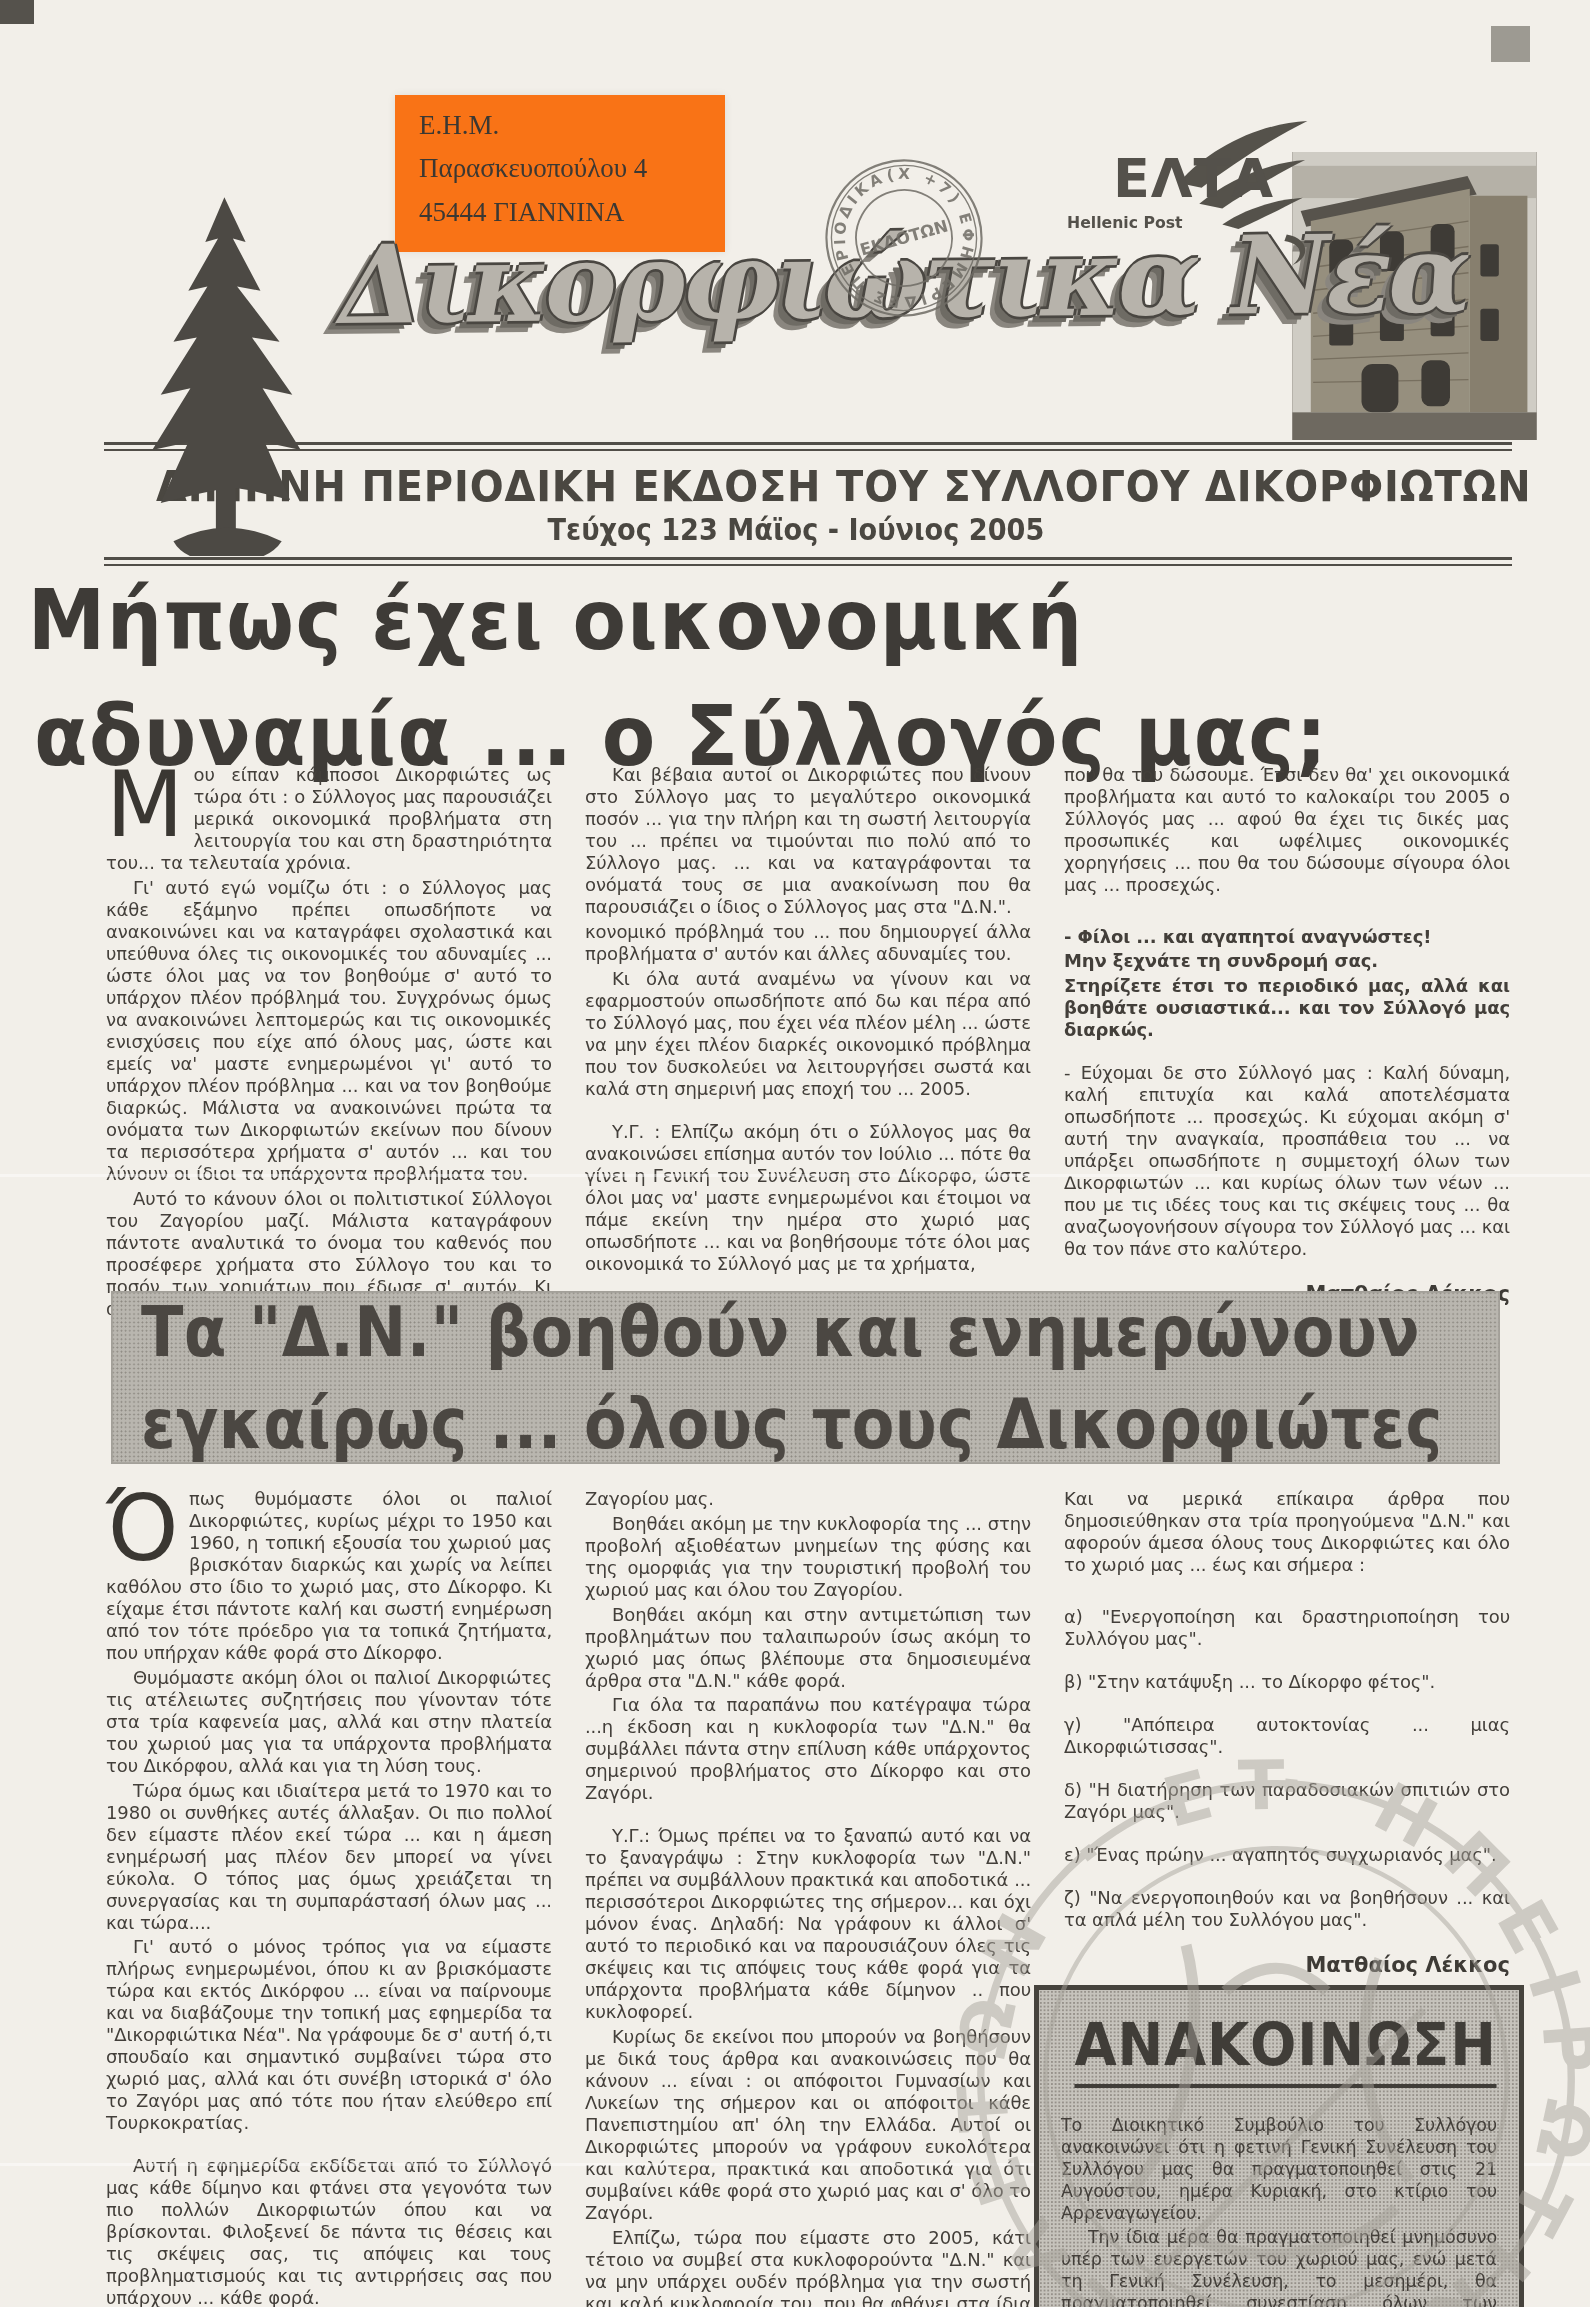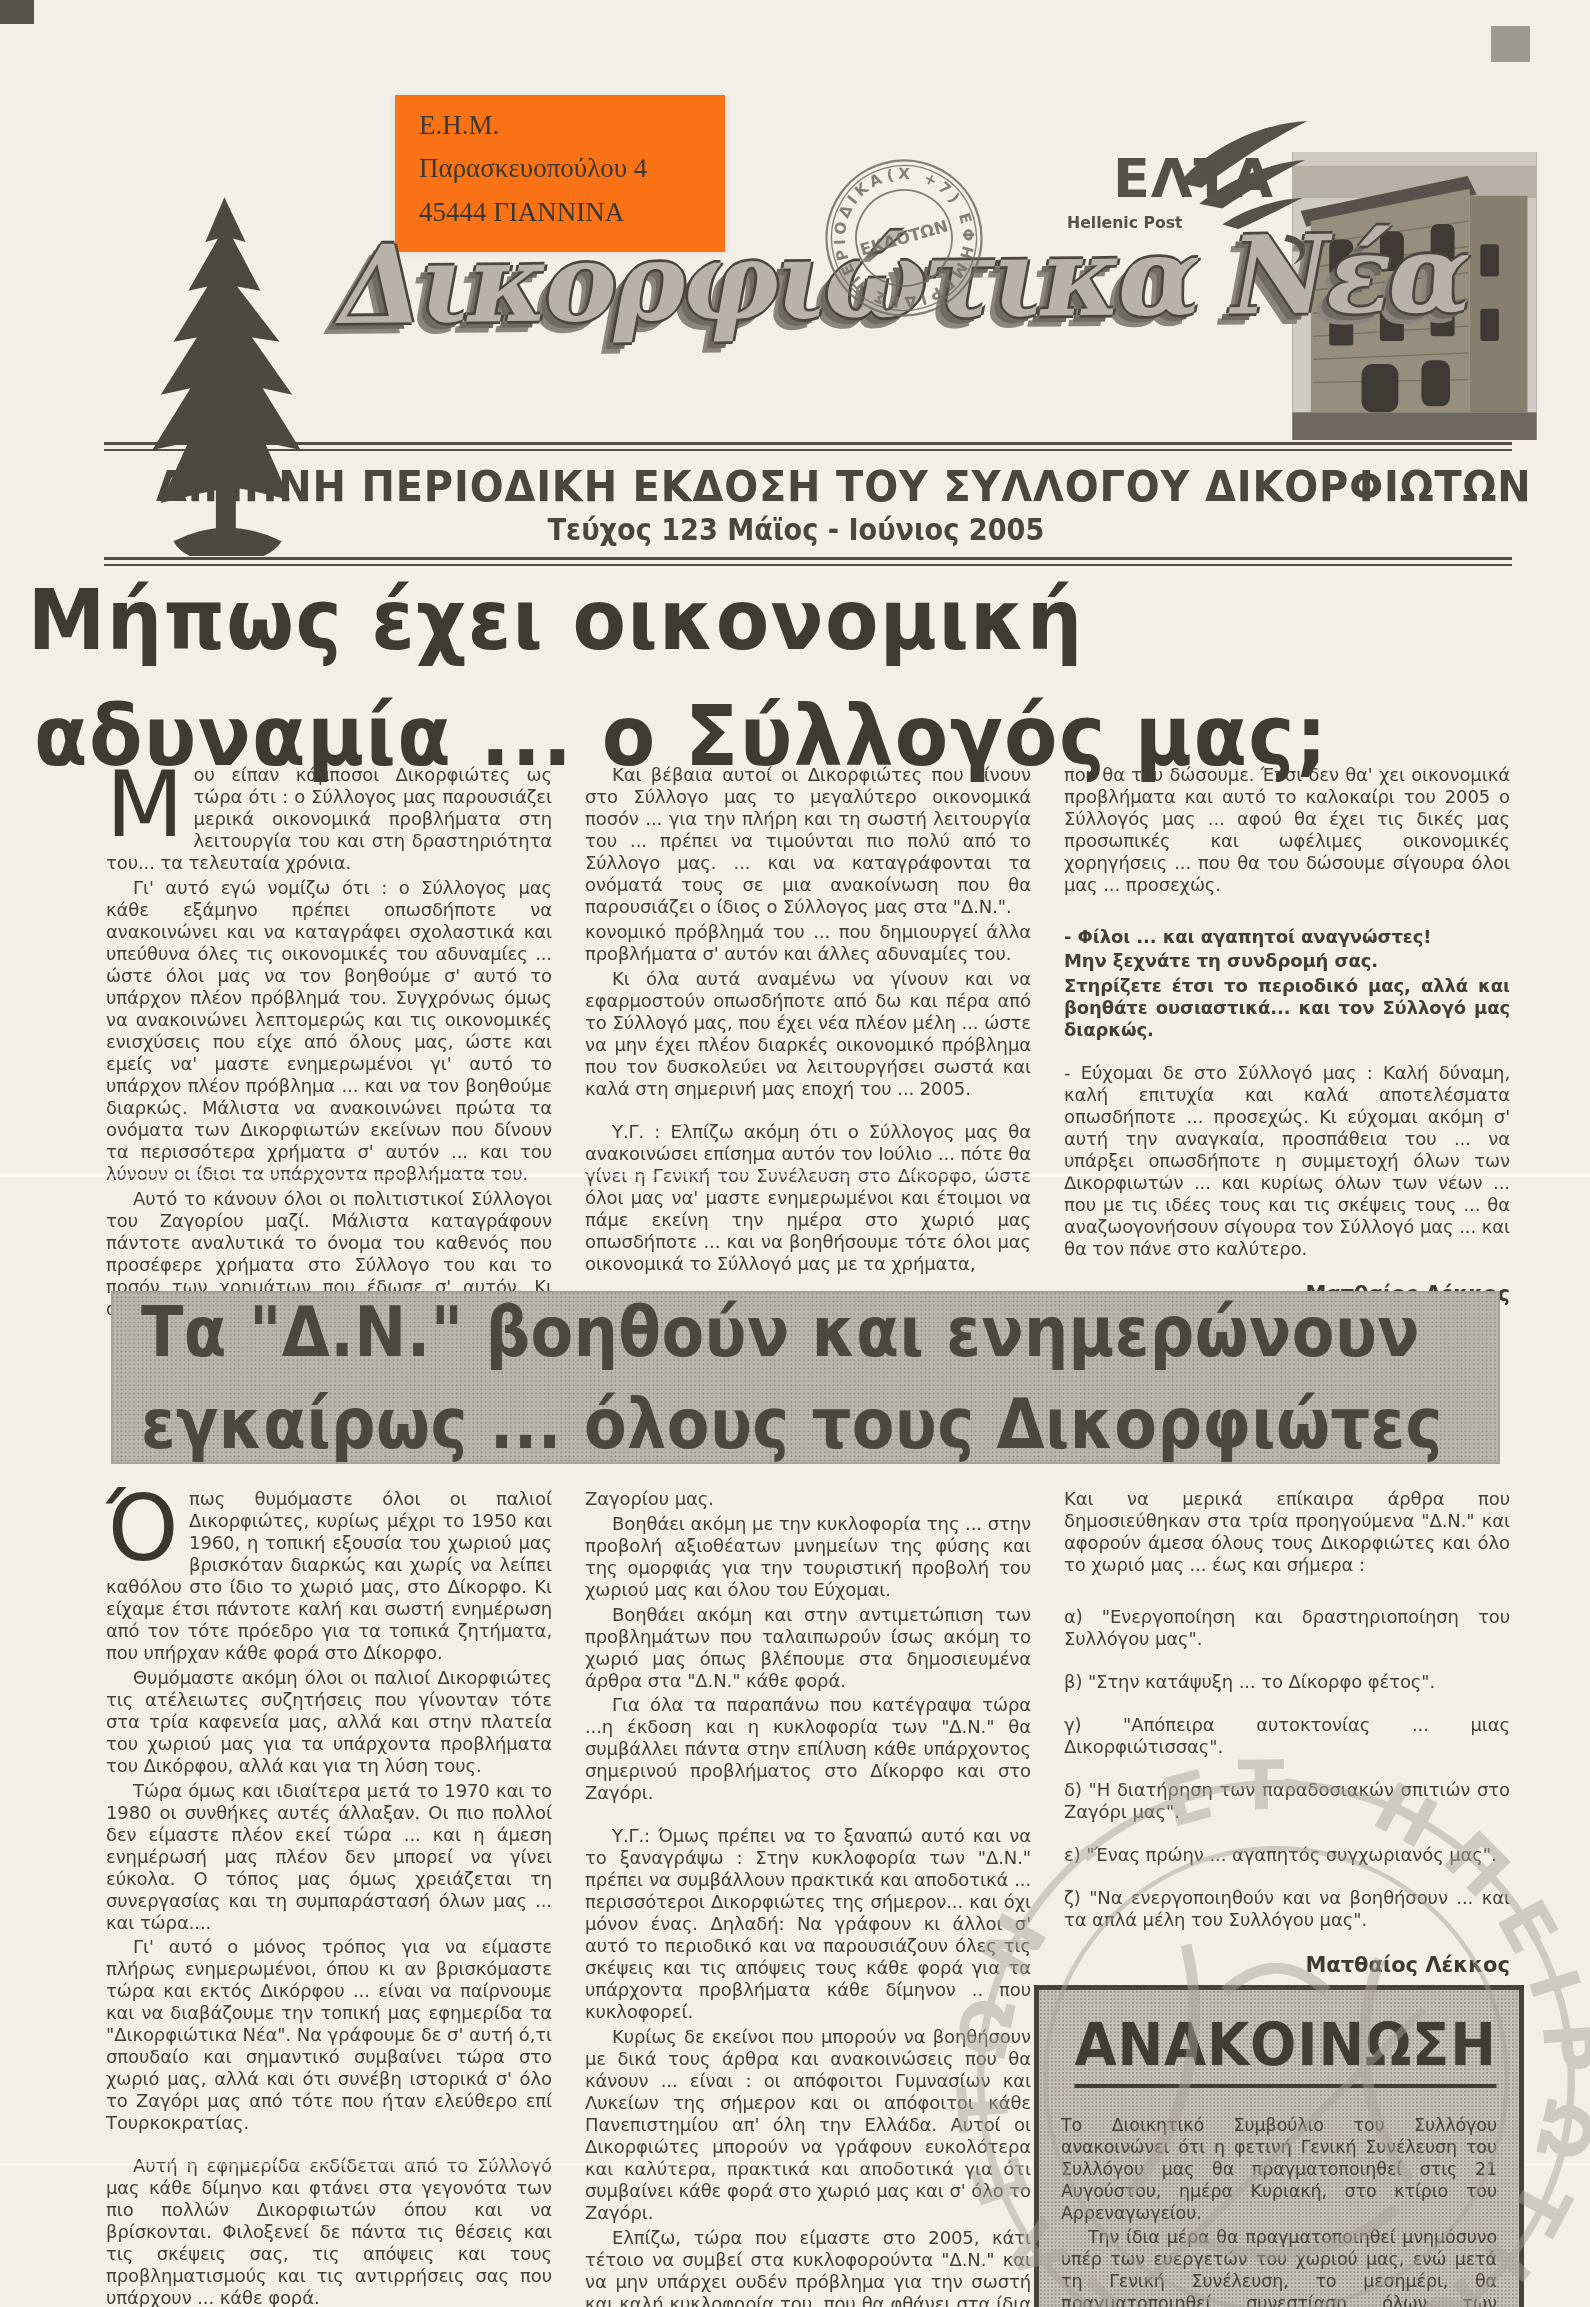--- a/index.html
+++ b/index.html
@@ -215,21 +215,21 @@
     <div class="col">
       <p class="para noind"><span class="dropcap">Ό</span><span>πως θυμόμαστε όλοι οι παλιοί Δικορφιώτες, κυρίως μέχρι το 1950 και 1960,  η τοπική εξουσία του χωριού μας βρισκόταν διαρκώς και χωρίς να λείπει καθόλου στο ίδιο το χωριό μας, στο Δίκορφο. Κι είχαμε έτσι πάντοτε καλή και σωστή ενημέρωση από τον τότε πρόεδρο για τα τοπικά ζητήματα, που υπήρχαν κάθε φορά στο Δίκορφο.</span></p>
       <p class="para">Θυμόμαστε ακόμη όλοι οι παλιοί Δικορφιώτες τις ατέλειωτες συζητήσεις που γίνονταν τότε στα τρία καφενεία μας, αλλά και στην πλατεία του χωριού μας για τα υπάρχοντα προβλήματα του Δικόρφου, αλλά και για τη λύση τους.</p>
       <p class="para">Τώρα όμως και ιδιαίτερα μετά το 1970 και το 1980 οι συνθήκες αυτές άλλαξαν. Οι πιο πολλοί δεν είμαστε πλέον εκεί τώρα ... και η άμεση ενημέρωσή μας πλέον δεν μπορεί να γίνει εύκολα. Ο τόπος μας όμως χρειάζεται τη συνεργασίας και τη συμπαράστασή όλων μας ... και τώρα....</p>
       <p class="para">Γι' αυτό ο μόνος τρόπος για να είμαστε πλήρως ενημερωμένοι, όπου κι αν βρισκόμαστε  τώρα και εκτός Δικόρφου ... είναι να παίρνουμε και να διαβάζουμε την τοπική μας εφημερίδα τα "Δικορφιώτικα Νέα". Να γράφουμε δε σ' αυτή ό,τι σπουδαίο και σημαντικό συμβαίνει τώρα στο χωριό μας, αλλά και ότι συνέβη ιστορικά σ' όλο το Ζαγόρι μας από τότε που ήταν ελεύθερο επί Τουρκοκρατίας.</p>
       <p class="para gap-md">Αυτή η εφημερίδα εκδίδεται από το Σύλλογό μας κάθε δίμηνο και φτάνει στα γεγονότα των πιο πολλών Δικορφιωτών όπου και να βρίσκονται. Φιλοξενεί δε πάντα τις θέσεις και τις σκέψεις σας, τις απόψεις και τους προβληματισμούς και τις αντιρρήσεις σας που υπάρχουν ... κάθε φορά.</p>
       <p class="para">Δηλαδή βοηθάει στην πολιτιστική και κοινωνική ανάπτυξη του χωριού μας ...  αλλά και στην διαφύλαξη και στη διάσωση όλων των λαϊκών παραδόσεων όλου του</p>
     </div>
     <div class="col">
       <p class="para noind">Ζαγορίου μας.</p>
-      <p class="para">Βοηθάει ακόμη με την κυκλοφορία της ... στην προβολή αξιοθέατων μνημείων της φύσης και της ομορφιάς για την τουριστική προβολή του χωριού μας και  όλου του Εύχομαι.</p>
+      <p class="para">Βοηθάει ακόμη με την κυκλοφορία της ... στην προβολή αξιοθέατων μνημείων της φύσης και της ομορφιάς για την τουριστική προβολή του χωριού μας και  όλου του Ζαγορίου.</p>
       <p class="para">Βοηθάει ακόμη και στην αντιμετώπιση των προβλημάτων που ταλαιπωρούν ίσως ακόμη το χωριό μας όπως βλέπουμε στα δημοσιευμένα άρθρα στα "Δ.Ν." κάθε φορά.</p>
       <p class="para">Για όλα τα παραπάνω που κατέγραψα τώρα ...η έκδοση και η κυκλοφορία των "Δ.Ν." θα συμβάλλει πάντα στην επίλυση κάθε υπάρχοντος σημερινού προβλήματος στο Δίκορφο και στο Ζαγόρι.</p>
       <p class="para gap-md">Υ.Γ.: Όμως πρέπει να το ξαναπώ αυτό και να το ξαναγράψω : Στην κυκλοφορία των "Δ.Ν." πρέπει να συμβάλλουν πρακτικά και αποδοτικά ... περισσότεροι Δικορφιώτες της σήμερον... και όχι μόνον ένας. Δηλαδή: Να γράφουν κι άλλοι σ' αυτό το περιοδικό και να παρουσιάζουν όλες τις σκέψεις και τις απόψεις τους κάθε φορά για τα υπάρχοντα προβλήματα κάθε δίμηνον .. που κυκλοφορεί.</p>
       <p class="para">Κυρίως δε εκείνοι που μπορούν να βοηθήσουν με δικά τους άρθρα και ανακοινώσεις που θα κάνουν ... είναι : οι απόφοιτοι Γυμνασίων και Λυκείων της σήμερον και οι απόφοιτοι κάθε Πανεπιστημίου απ' όλη την Ελλάδα. Αυτοί οι Δικορφιώτες μπορούν να γράφουν ευκολότερα και καλύτερα, πρακτικά και αποδοτικά για ότι συμβαίνει κάθε φορά στο χωριό μας και σ' όλο το Ζαγόρι.</p>
       <p class="para">Ελπίζω, τώρα που είμαστε στο 2005, κάτι τέτοιο να συμβεί στα κυκλοφορούντα "Δ.Ν." και να μην υπάρχει ουδέν πρόβλημα για την σωστή και καλή κυκλοφορία του, που θα φθάνει στα ίδια μας τα χέρια, συνεχώς ... για να μην προβληματίζεται και  ηγεσία του Συλλόγου μας ακόμη.</p>
     </div>
     <div class="col">
       <p class="para noind">Και να μερικά επίκαιρα άρθρα που δημοσιεύθηκαν στα τρία προηγούμενα "Δ.Ν." και αφορούν άμεσα όλους τους Δικορφιώτες και όλο το χωριό μας ... έως και σήμερα :</p>
       <p class="para gap-lg noind">α) "Ενεργοποίηση και δραστηριοποίηση του Συλλόγου μας".</p>
       <p class="para gap-md noind">β) "Στην κατάψυξη ... το Δίκορφο φέτος".</p>

